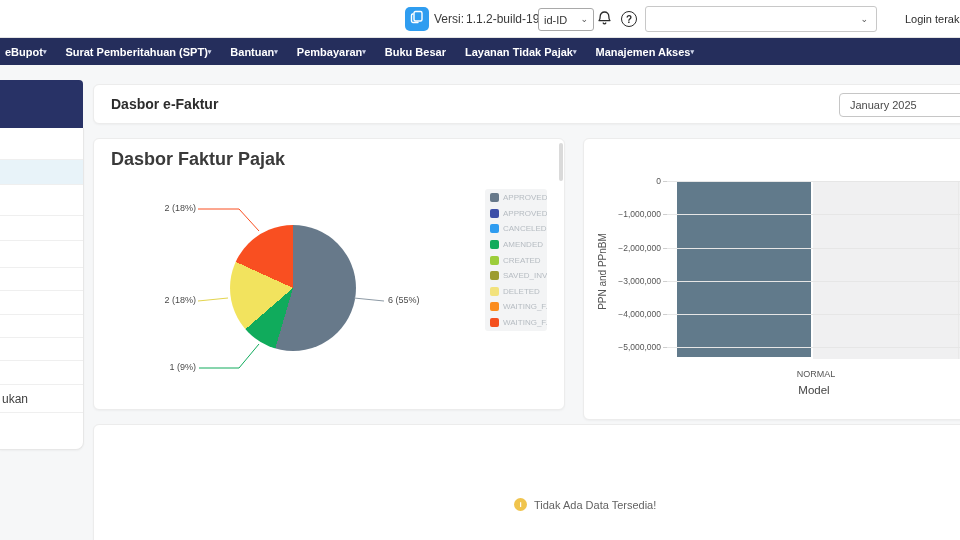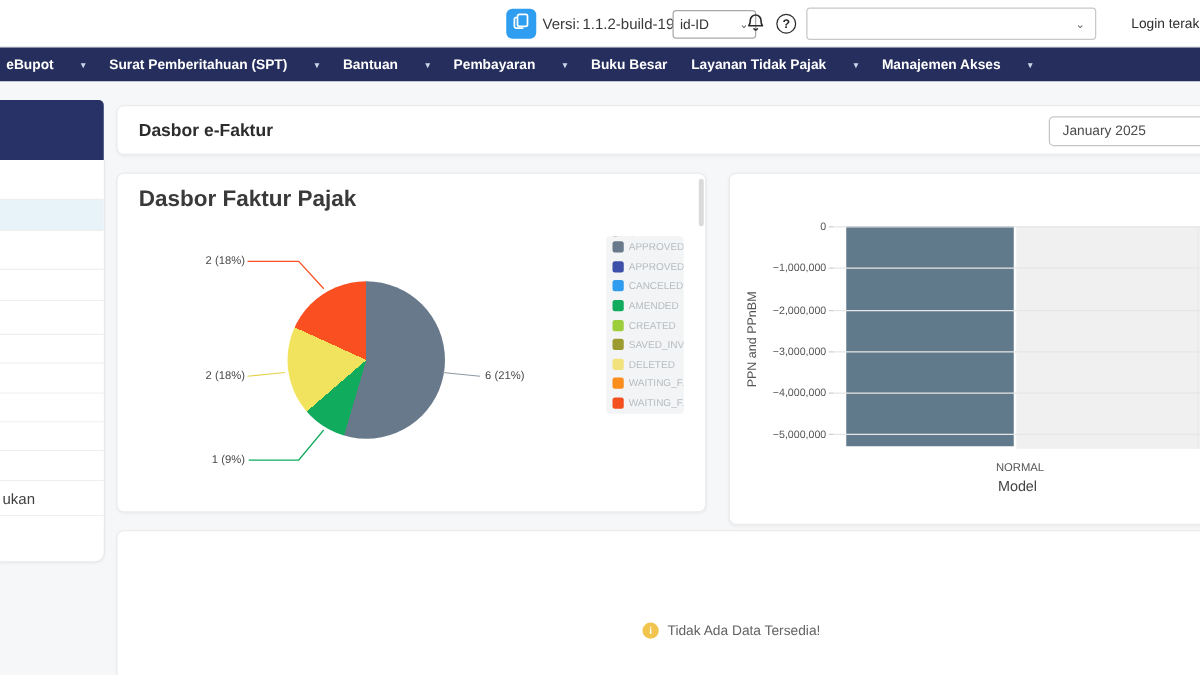--- a/index.html
+++ b/index.html
@@ -4,30 +4,30 @@
 <style>
   * { margin:0; padding:0; box-sizing:border-box; }
   body { font-family:"Liberation Sans", sans-serif; background:#fff; }
   .screen { position:relative; width:960px; height:540px; overflow:hidden; background:#f6f7f8; }
 
   
   .topbar { position:absolute; left:0; top:0; width:960px; height:38px; background:#fff; border-bottom:1px solid #e4e4e4; z-index:5; }
   .app-btn { position:absolute; left:405px; top:7px; width:24px; height:24px; background:#2f9df0; border-radius:5px; display:flex; align-items:center; justify-content:center; cursor:pointer; }
   .versi-label { position:absolute; left:434px; top:12px; font-size:12px; color:#3a3a3a; }
   .version-value { position:absolute; left:466px; top:12px; font-size:12px; color:#3a3a3a; }
-  .locale-select { position:absolute; left:538px; top:8px; width:67px; height:23px; border:1px solid #a9a9a9; border-radius:3px; background:#fff; display:flex; align-items:center; justify-content:space-between; padding:0 5px; font-size:11px; color:#333; cursor:pointer; }
+  .locale-select { position:absolute; left:538px; top:8px; width:56px; height:23px; border:1px solid #a9a9a9; border-radius:3px; background:#fff; display:flex; align-items:center; justify-content:space-between; padding:0 5px; font-size:11px; color:#333; cursor:pointer; }
   .chev { font-size:9px; color:#555; line-height:1; }
   .bell-wrap { position:absolute; left:596px; top:10px; }
   .help-wrap { position:absolute; left:621px; top:11px; width:16px; height:16px; border:1.5px solid #2b2b2b; border-radius:50%; display:flex; align-items:center; justify-content:center; font-size:10px; font-weight:bold; color:#2b2b2b; cursor:pointer; }
   .account-select { position:absolute; left:645px; top:6px; width:232px; height:26px; border:1px solid #c8c8c8; border-radius:3px; background:#fff; display:flex; align-items:center; justify-content:flex-end; padding:0 8px; cursor:pointer; }
   .last-login { position:absolute; left:905px; top:13px; font-size:11px; color:#2e2e2e; white-space:nowrap; }
 
   
   .navbar { position:absolute; left:0; top:38px; width:960px; height:27px; background:#252e5c; display:flex; align-items:center; padding-left:5px; gap:19px; z-index:5; }
-  .nav-item { display:flex; align-items:center; gap:22px; color:#fff; font-size:11px; font-weight:bold; white-space:nowrap; cursor:pointer; }
+  .nav-item { display:flex; align-items:center; gap:0; color:#fff; font-size:11px; font-weight:bold; white-space:nowrap; cursor:pointer; }
   .nav-caret { font-size:7px; color:#cdd3e8; }
 
   
   .side-navy { position:absolute; left:0; top:80px; width:83px; height:48px; background:#283266; border-radius:0 4px 0 0; z-index:4; }
   .side-panel { position:absolute; left:0; top:128px; width:84px; height:322px; background:#fff; border-right:1px solid #e7e7e7; border-bottom:1px solid #e7e7e7; border-radius:0 0 8px 0; overflow:hidden; z-index:4; box-shadow:0 1px 2px rgba(0,0,0,.04); }
   .side-row { display:flex; align-items:center; border-bottom:1px solid #efefef; font-size:12px; color:#414141; padding-left:2px; cursor:pointer; background:#fff; }
   .side-row.selected { background:#e8f3f9; }
   .side-row.partial { border-bottom:none; }
 
   
@@ -187,21 +187,21 @@
   <div class="card card-pie">
     <div class="card-title" style="left:17px; top:10px;">Dasbor Faktur Pajak</div>
     <div class="pie" style="background: conic-gradient(rgb(103, 121, 138) 0%, rgb(103, 121, 138) 54.55%, rgb(16, 171, 92) 54.55%, rgb(16, 171, 92) 63.64%, rgb(242, 227, 94) 63.64%, rgb(242, 227, 94) 81.82%, rgb(249, 79, 33) 81.82%, rgb(249, 79, 33) 100%);"></div>
     <svg class="leaders" width="472" height="272">
       <polyline points="104,70 145,70 165,92" fill="none" stroke="#f94f21" stroke-width="1"></polyline>
       <polyline points="260,159 290,162" fill="none" stroke="#8d9aa5" stroke-width="1"></polyline>
       <polyline points="134,159 104,162" fill="none" stroke="#e3d44e" stroke-width="1"></polyline>
       <polyline points="165,205 145,229 105,229" fill="none" stroke="#10ab5c" stroke-width="1"></polyline>
     </svg>
     <div class="pie-label pl-red">2 (18%)</div>
-    <div class="pie-label pl-gray">6 (21%)</div>
+    <div class="pie-label pl-gray">6 (55%)</div>
     <div class="pie-label pl-yellow">2 (18%)</div>
     <div class="pie-label pl-green">1 (9%)</div>
     <div class="legend-title">Status</div>
     <div class="legend-panel">
         <div class="legend-item">
           <span class="legend-swatch" style="background: rgb(103, 121, 138);"></span>
           <span class="legend-label">APPROVED_...</span>
         </div>
         <div class="legend-item">
           <span class="legend-swatch" style="background: rgb(61, 79, 168);"></span>

